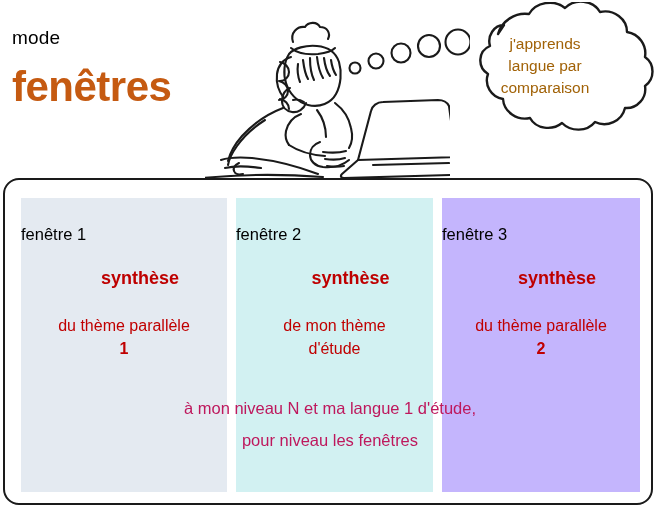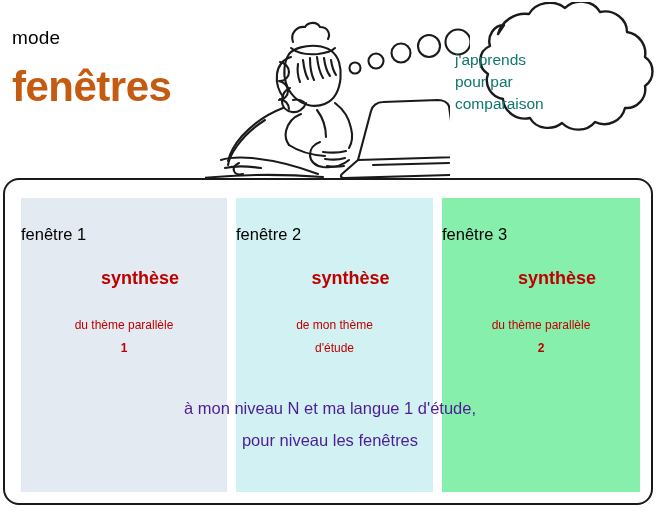--- a/index.html
+++ b/index.html
@@ -68,25 +68,26 @@
   #thought-bubble {
     position: absolute;
     left: 438px;
     top: 2px;
     width: 216px;
     height: 142px;
   }
   #bubble-text {
     position: absolute;
     left: 455px;
-    top: 49px;
+    top: 33px;
     width: 180px;
+    text-align: center;
     font-size: 15.5px;
     line-height: 22px;
-    color: #0f766e;
+    color: #a16207;
   }
   #bubble-text span { display: block; }
 
   
   #panel {
     position: absolute;
     left: 3px;
     top: 178px;
     width: 650px;
     height: 327px;
@@ -132,37 +133,37 @@
     font-weight: bold;
     color: #BE0000;
     padding-left: 16px;
   }
   .win-sub {
     position: absolute;
     top: 116px;
     left: 0;
     width: 100%;
     text-align: center;
-    font-size: 12px;
+    font-size: 16px;
     line-height: 23px;
     color: #C00000;
   }
   .win-sub .line2 { display: block; font-weight: bold; }
   .win-sub .line2.plain { font-weight: normal; }
 
   
   #footer-note {
     position: absolute;
     left: 0;
     top: 212px;
     width: 650px;
     text-align: center;
     font-size: 16.5px;
     line-height: 32px;
-    color: #4c1d95;
+    color: #be185d;
     pointer-events: none;
   }
   #footer-note span { display: block; }
 </style>
 </head>
 <body>
 
 <div id="header">
 
   <div id="mode-label">mode</div>
@@ -249,21 +250,21 @@
                  c-13 3 -26 -6 -27 -19
                  c-12 -2 -19 -14 -15 -25
                  c-11 -7 -10 -23 2 -28
                  c-3 -10 4 -21 14 -21 z"></path>
       </g>
     </svg>
   </div>
 
   <div id="bubble-text">
     <span>j'apprends</span>
-    <span>pour par</span>
+    <span>langue par</span>
     <span>comparaison</span>
   </div>
 </div>
 
 <div id="panel">
   <div id="columns">
 
     <div class="window-col c0" style="background: rgb(228, 234, 241);">
       <div class="win-title">fenêtre 1</div>
       <div class="win-synthese">synthèse</div>
@@ -275,21 +276,21 @@
 
     <div class="window-col c1" style="background: rgb(210, 241, 242);">
       <div class="win-title">fenêtre 2</div>
       <div class="win-synthese">synthèse</div>
       <div class="win-sub">
         <span>de mon thème</span>
         <span class="line2 plain">d'étude</span>
       </div>
     </div>
 
-    <div class="window-col c2" style="background: #86efac;">
+    <div class="window-col c2" style="background: #c4b5fd;">
       <div class="win-title">fenêtre 3</div>
       <div class="win-synthese">synthèse</div>
       <div class="win-sub">
         <span>du thème parallèle</span>
         <span class="line2">2</span>
       </div>
     </div>
 
     <div id="footer-note">
       <span>à mon niveau N  et ma langue 1 d'étude,</span>

